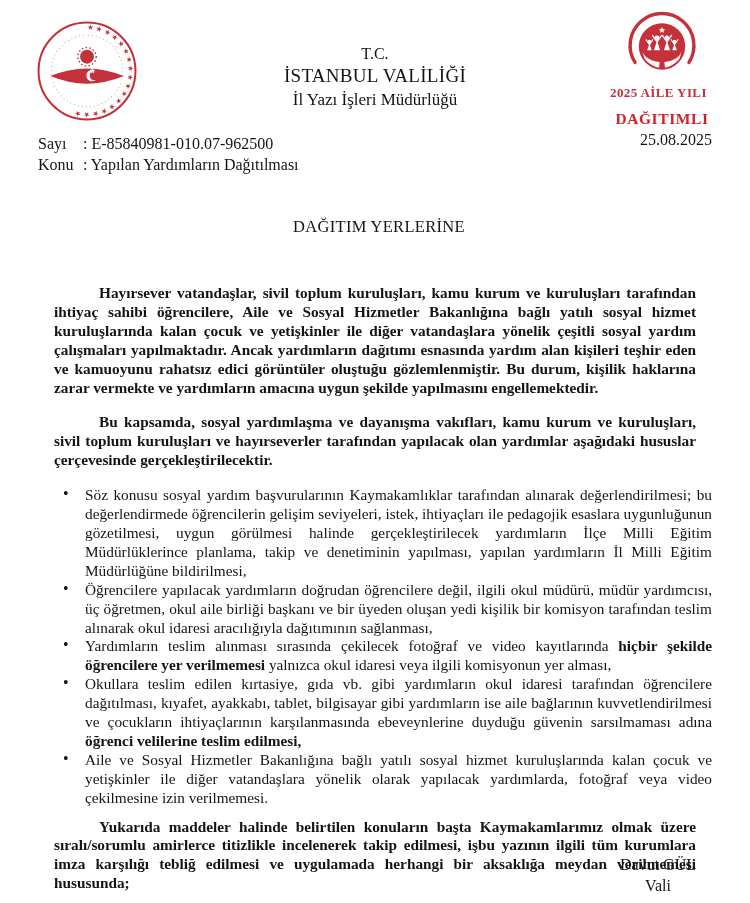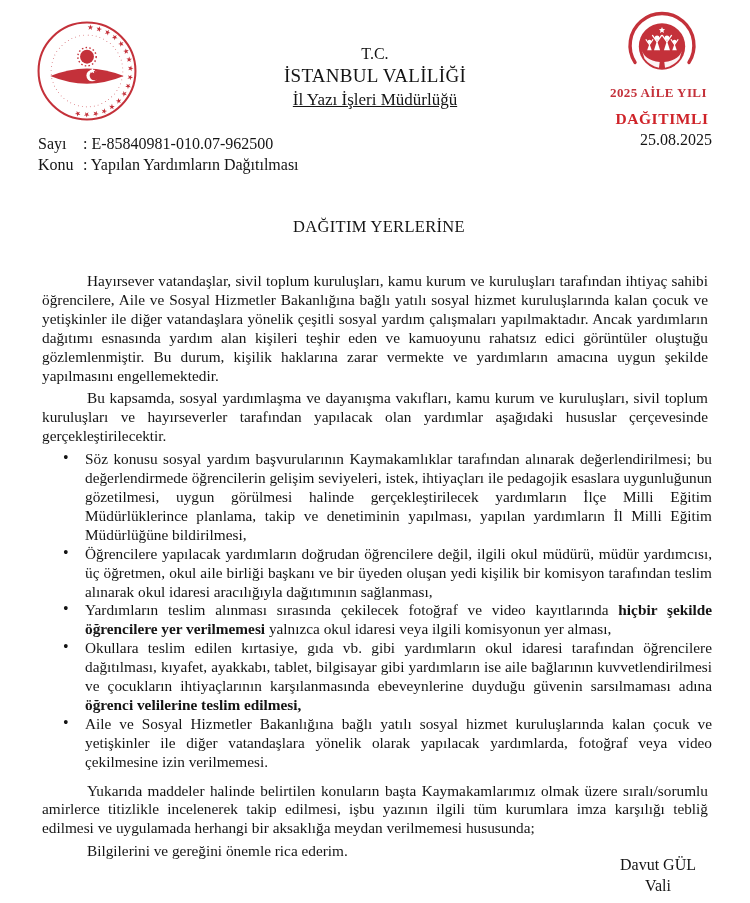--- a/index.html
+++ b/index.html
@@ -15,36 +15,36 @@
     background:#ffffff;
     font-family:"Liberation Serif", serif;
     color:var(--ink);
     overflow:hidden;
   }
   
   .seal-left{position:absolute;left:36px;top:20px;width:102px;height:102px;}
   .head-center{position:absolute;left:0;right:0;top:44px;text-align:center;line-height:1.28;}
   .head-tc{font-size:16px;}
   .head-org{font-size:19px;letter-spacing:.3px;}
-  .head-dept{font-size:17px;text-decoration:underline;}
+  .head-dept{font-size:17px;}
   .logo-right{position:absolute;left:610px;top:10px;width:104px;text-align:left;}
   .logo-right svg{width:76px;height:76px;display:block;margin:0 auto;}
   .aile-label{font-size:13px;font-weight:bold;color:var(--seal-red);letter-spacing:.4px;margin-top:-1px;white-space:nowrap;}
   .dagitimli{position:absolute;top:110px;left:610px;width:104px;text-align:center;
              color:var(--accent-red);font-weight:bold;font-size:15.5px;letter-spacing:.6px;}
   .date-line{position:absolute;top:131px;right:38px;font-size:16px;}
   .refs{position:absolute;left:38px;top:133px;font-size:16px;line-height:21px;}
   .refs .lbl{display:inline-block;width:45px;}
   
   .doc-title{position:absolute;top:217px;left:8px;right:0;text-align:center;
              font-size:16.5px;letter-spacing:.3px;}
   
   .body-block{position:absolute;top:268px;left:38px;width:674px;
               font-size:15.3px;line-height:18.9px;text-align:justify;}
-  .body-block p{margin:4px;text-indent:45px;}
+  .body-block p{margin:16px;text-indent:45px;font-weight:bold;}
   .bullets{margin:0;padding:0 0 0 47px;list-style:none;}
   .bullets li{position:relative;text-align:justify;}
   .bullets li::before{content:"\2022";position:absolute;left:-22px;top:-1px;font-size:16px;}
   .b{font-weight:bold;}
   .closing-1{margin-top:10px !important;}
   
   .signature{position:absolute;top:855px;left:593px;width:130px;text-align:center;
              font-size:16px;line-height:20.5px;}
   
   .red-fill{fill:var(--seal-red);}

